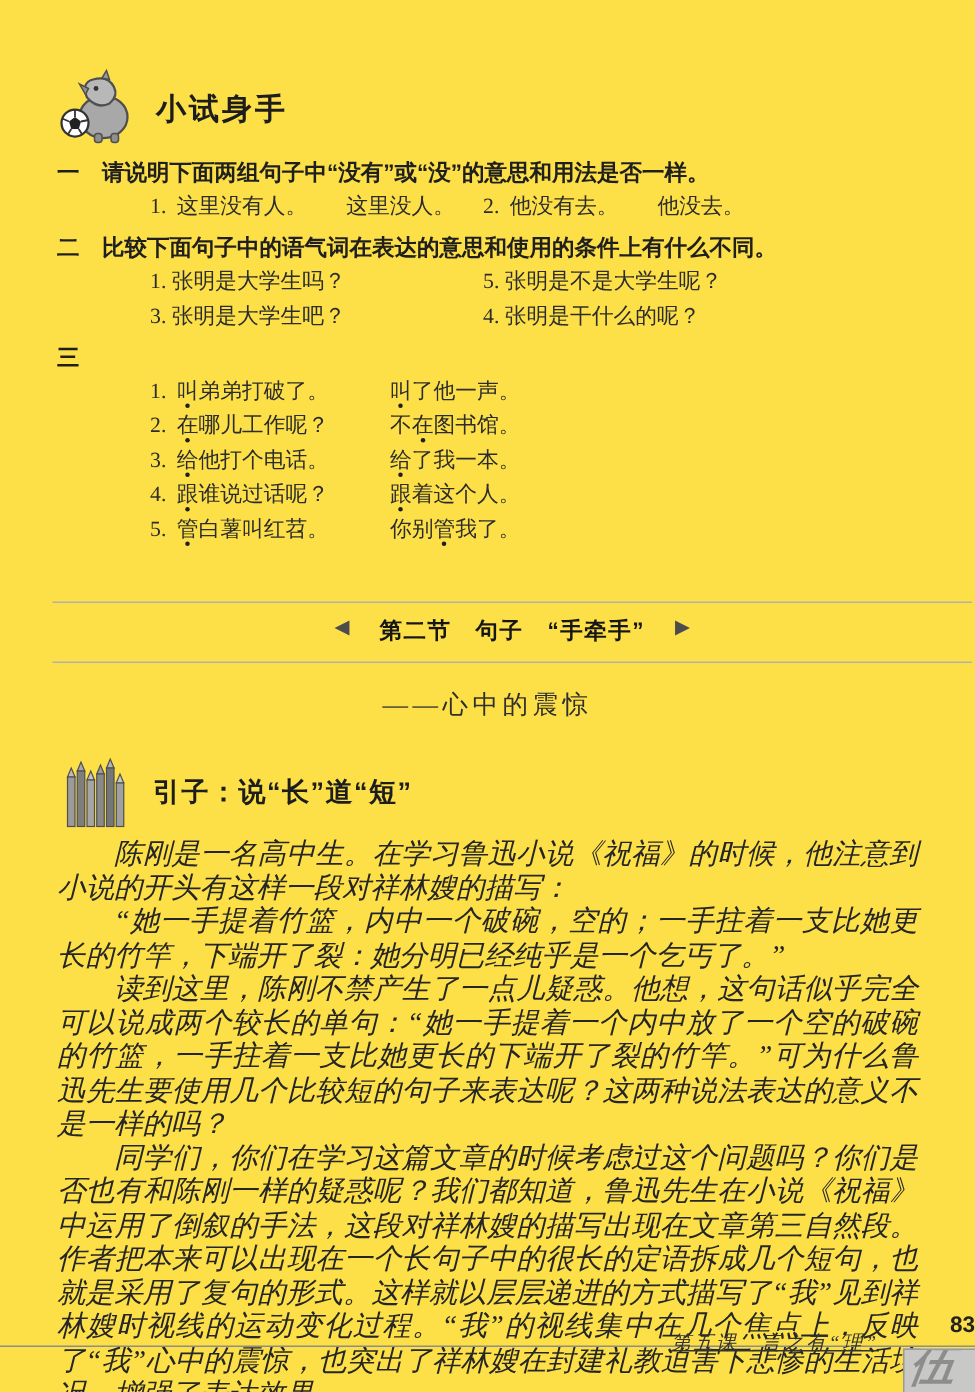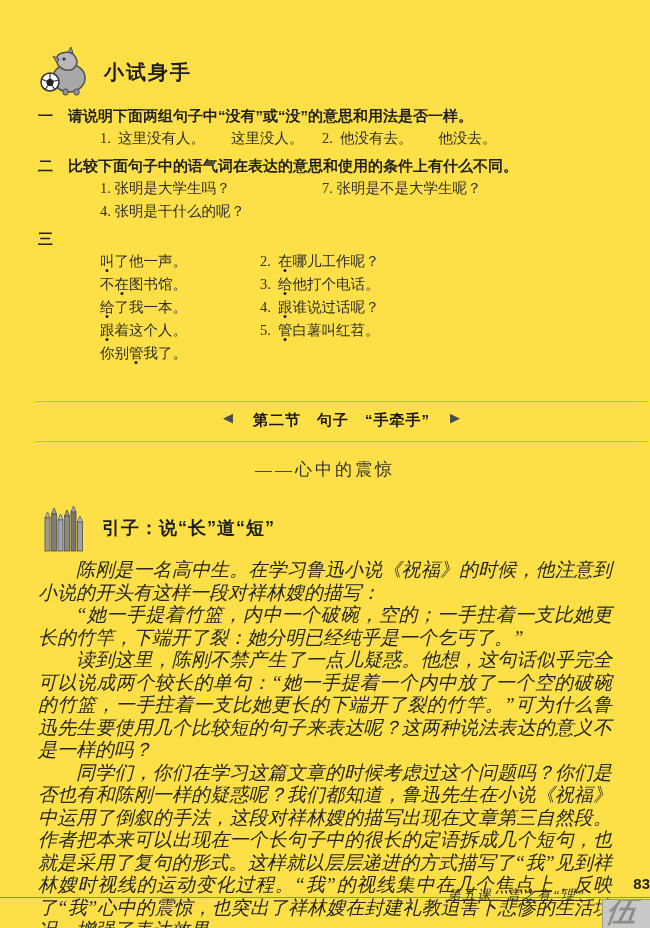--- a/index.html
+++ b/index.html
@@ -81,30 +81,32 @@
     </div>
   </div>
 
   <div class="ex">
     <div class="prompt">
       <span class="pnum">二</span>
       <span>比较下面句子中的语气词在表达的意思和使用的条件上有什么不同。</span>
     </div>
     <div class="ex-grid grid-215">
       <span>1. 张明是大学生吗？</span>
-      <span>7. 张明是不是大学生呢？</span>
+      <span>5. 张明是不是大学生呢？</span>
+      <span>3. 张明是大学生吧？</span>
       <span>4. 张明是干什么的呢？</span>
     </div>
   </div>
 
   <div class="ex">
     <div class="prompt">
       <span class="pnum">三</span>
     </div>
     <div class="ex-grid grid-160">
+      <span><span class="inum">1.</span><span></span><span class="dc">叫</span><span>弟弟打破了。</span></span>
       <span><span></span><span class="dc">叫</span><span>了他一声。</span></span>
 
       <span><span class="inum">2.</span><span></span><span class="dc">在</span><span>哪儿工作呢？</span></span>
       <span><span>不</span><span class="dc">在</span><span>图书馆。</span></span>
 
       <span><span class="inum">3.</span><span></span><span class="dc">给</span><span>他打个电话。</span></span>
       <span><span></span><span class="dc">给</span><span>了我一本。</span></span>
 
       <span><span class="inum">4.</span><span></span><span class="dc">跟</span><span>谁说过话呢？</span></span>
       <span><span></span><span class="dc">跟</span><span>着这个人。</span></span>

